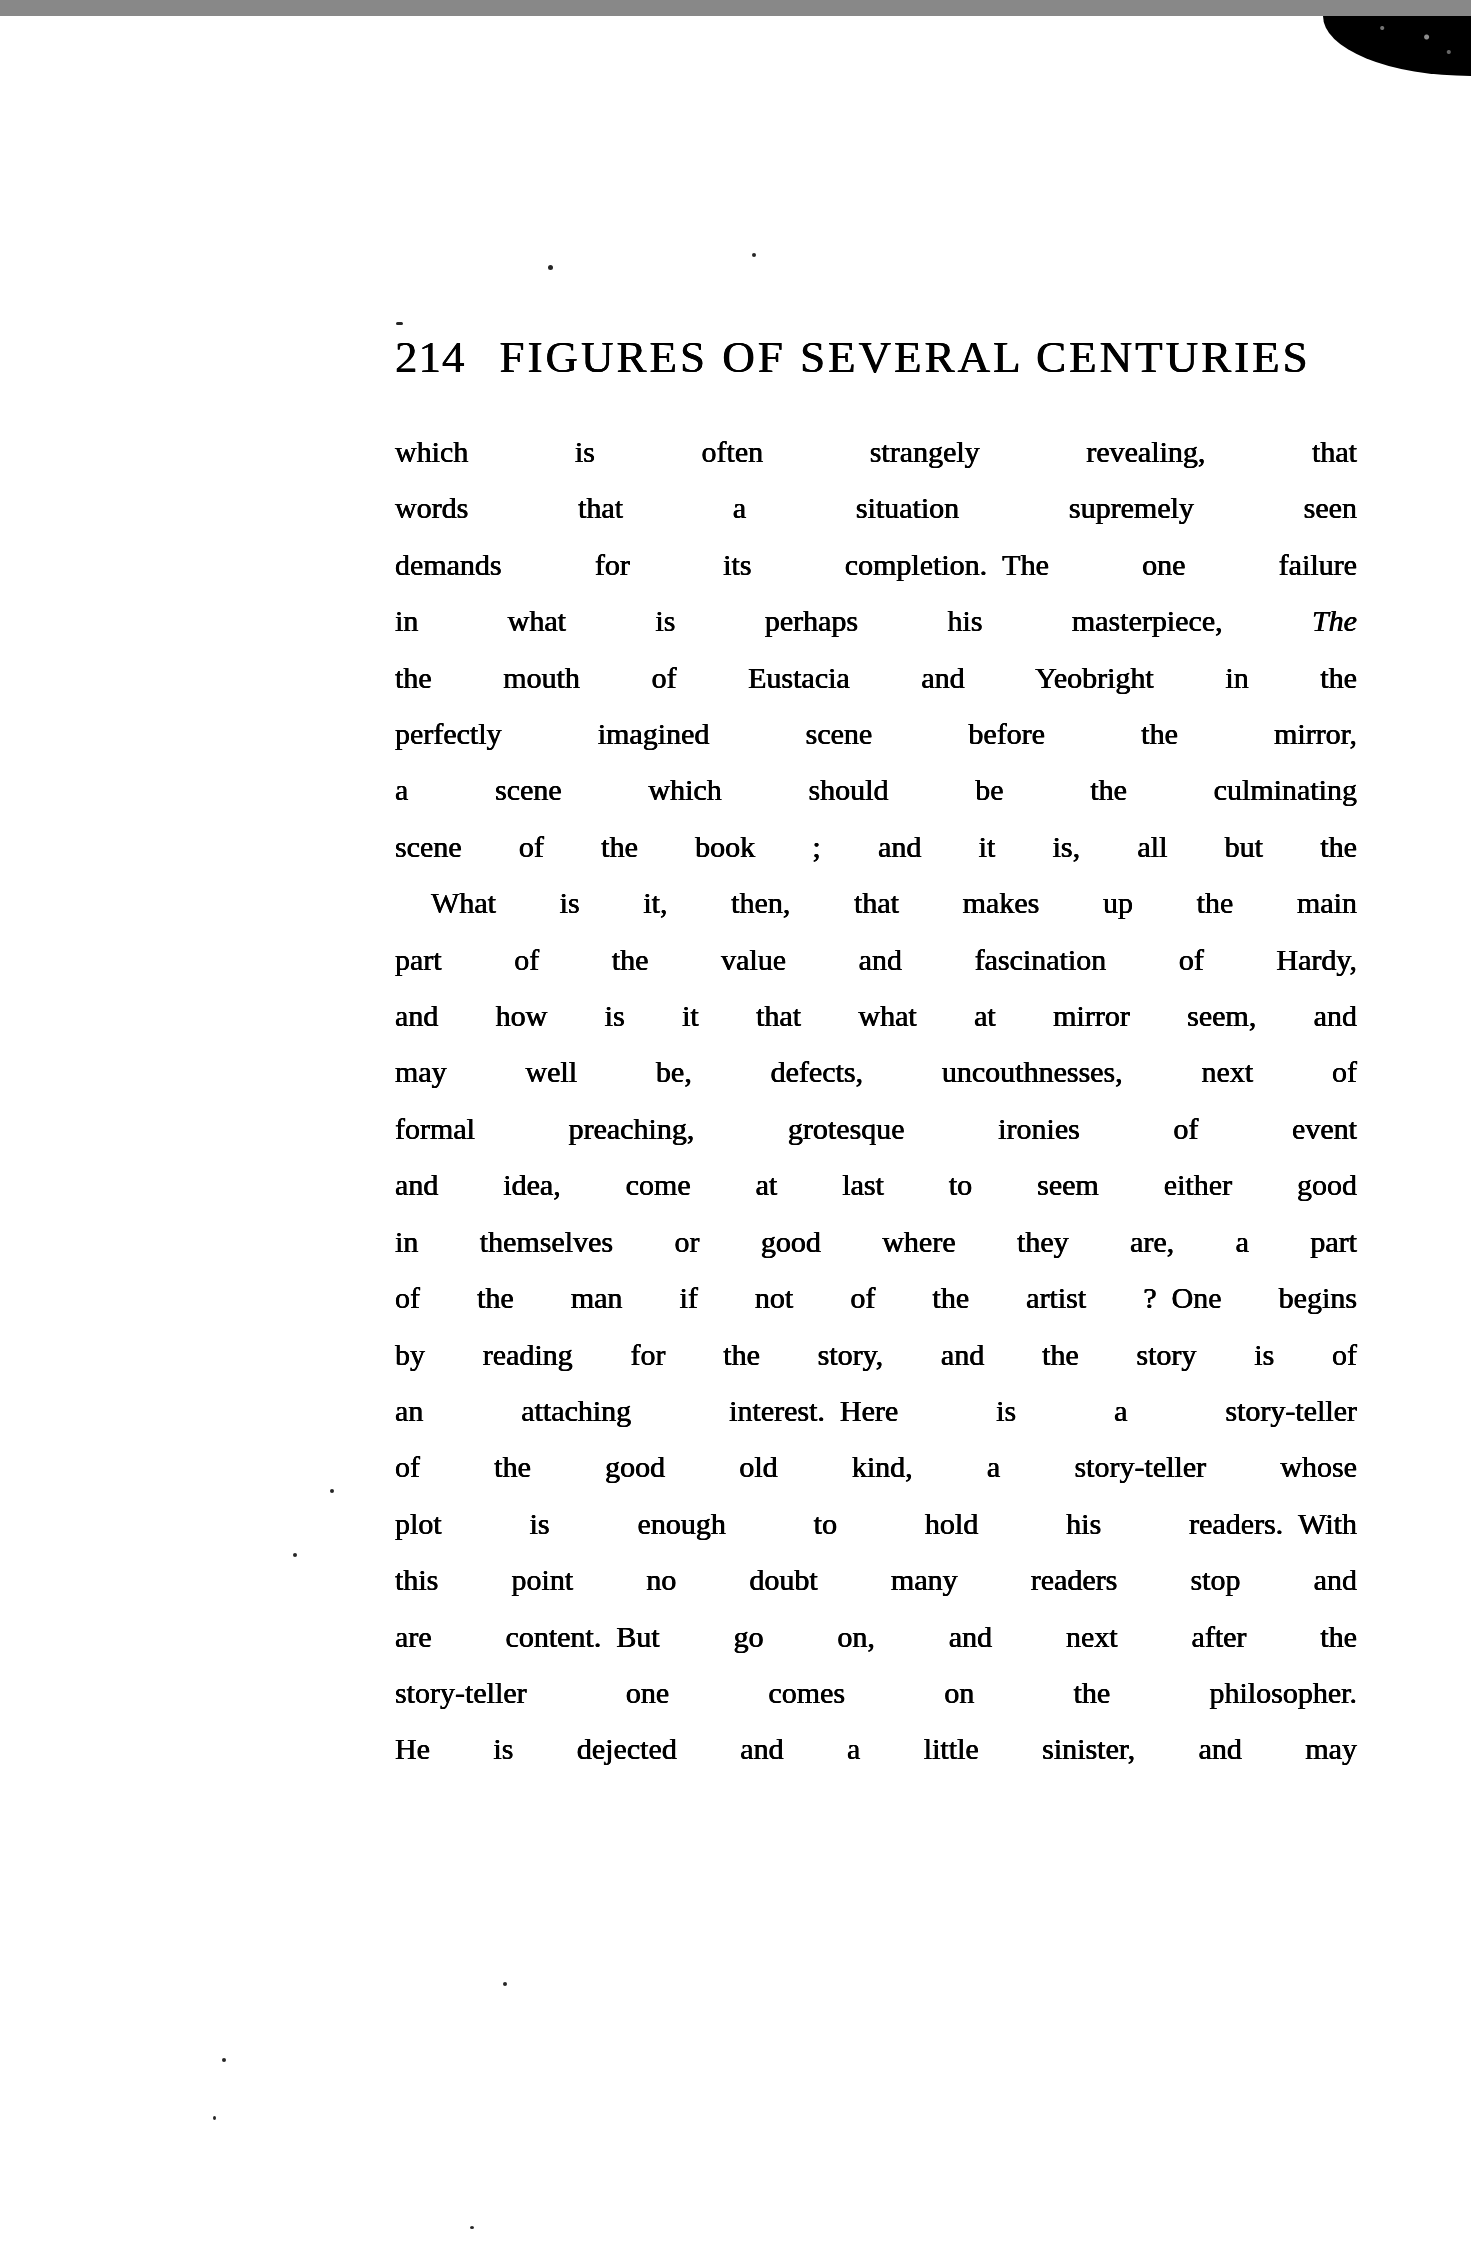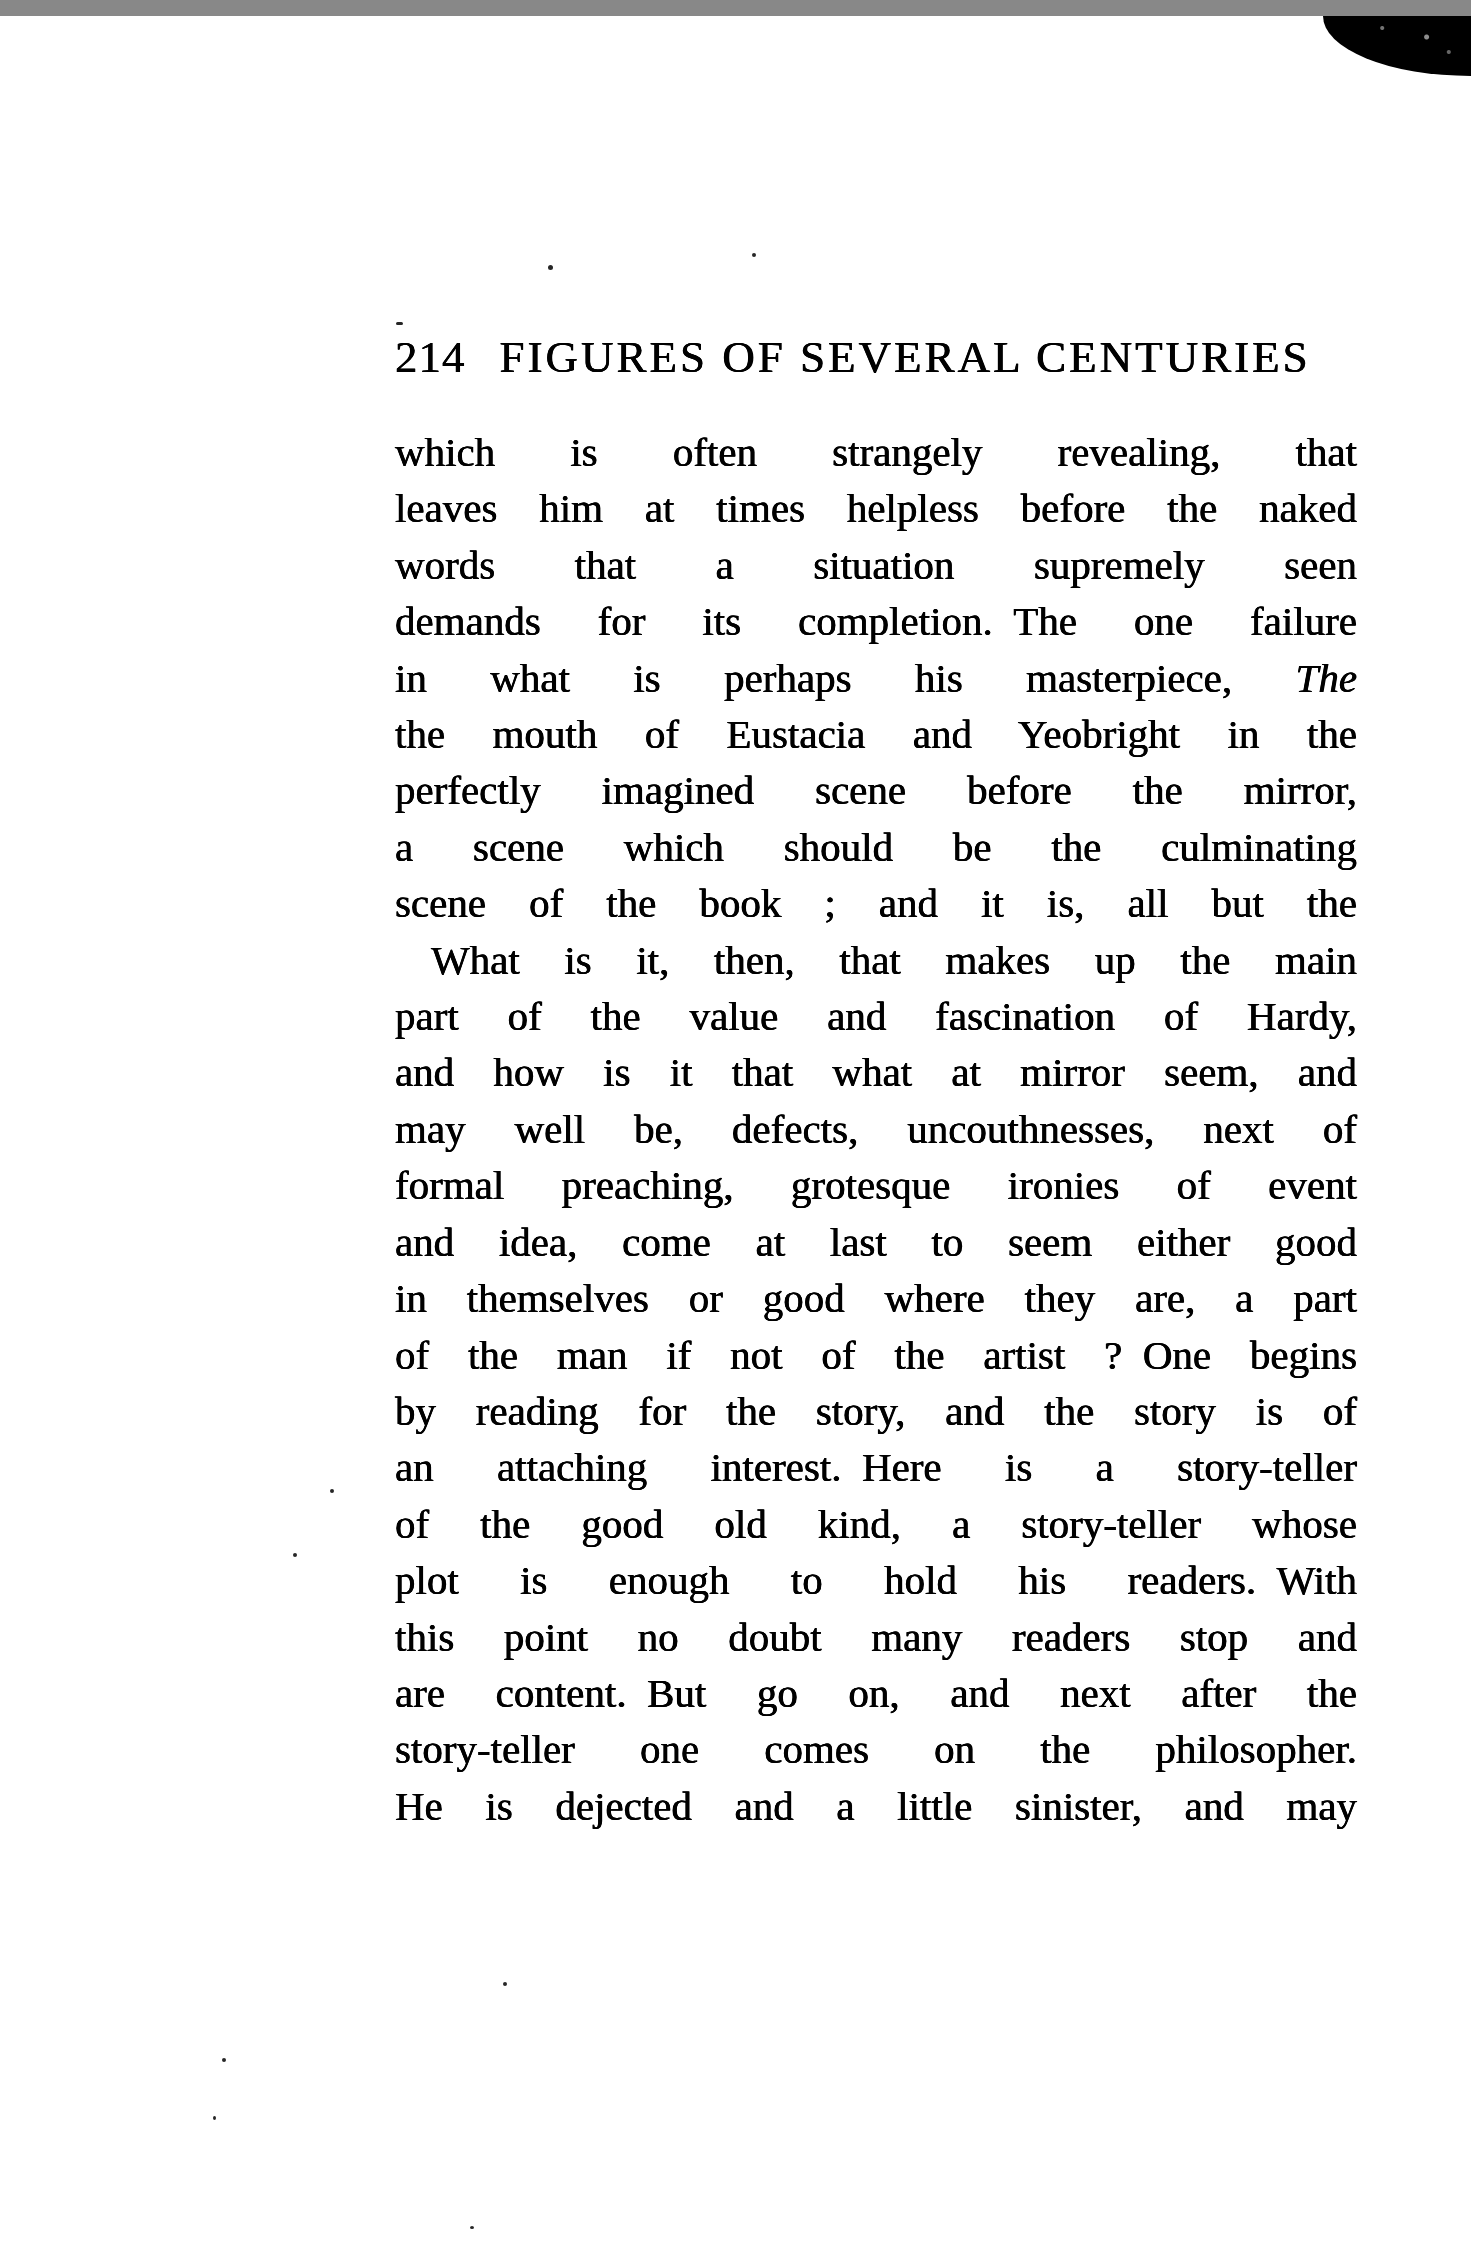--- a/index.html
+++ b/index.html
@@ -29,21 +29,21 @@
     position:absolute; left:395px; top:316px; width:962px;
     font-size:45px; line-height:50px;
     white-space:nowrap;
     letter-spacing:0.5px;
     text-shadow:0.35px 0 currentColor,-0.35px 0 currentColor;
   }
   .header .pagenum { margin-right:34px; letter-spacing:1px; }
   .header .title   { letter-spacing:3px; }
   .text-block {
     position:absolute; left:395px; top:408px; width:962px;
-    font-size:41px; line-height:56.4px;
+    font-size:30px; line-height:56.4px;
     word-spacing:1.5px;
     text-shadow:0.35px 0 currentColor,-0.35px 0 currentColor;
   }
   .line { width:100%; text-align:left; white-space:normal; }
   .line.j { text-align:justify; text-align-last:justify; }
   .line.ind { padding-left:36px; }
   .line em { font-style:italic; }
   .speck { position:absolute; background:var(--ink); border-radius:50%; opacity:.85; }
 </style>
 </head>
@@ -51,21 +51,20 @@
 
 <div class="page">
   <div class="corner"></div>
 
   <div class="header">
     <span class="pagenum">214</span><span class="title">FIGURES OF SEVERAL CENTURIES</span>
   </div>
 
   <div class="text-block">
       <div class="line j"><span>which is often strangely revealing, that</span></div>
-      <div class="line j"><span>leaves him at times helpless before the naked</span></div>
       <div class="line j"><span>words that a situation supremely seen</span></div>
       <div class="line j"><span>demands for its completion. The one failure</span></div>
       <div class="line j"><span>in what is perhaps his masterpiece, </span><em>The</em></div>
       <div class="line j"><span>the mouth of Eustacia and Yeobright in the</span></div>
       <div class="line j"><span>perfectly imagined scene before the mirror,</span></div>
       <div class="line j"><span>a scene which should be the culminating</span></div>
       <div class="line j"><span>scene of the book ; and it is, all but the</span></div>
       <div class="line j ind"><span>What is it, then, that makes up the main</span></div>
       <div class="line j"><span>part of the value and fascination of Hardy,</span></div>
       <div class="line j"><span>and how is it that what at mirror seem, and</span></div>

